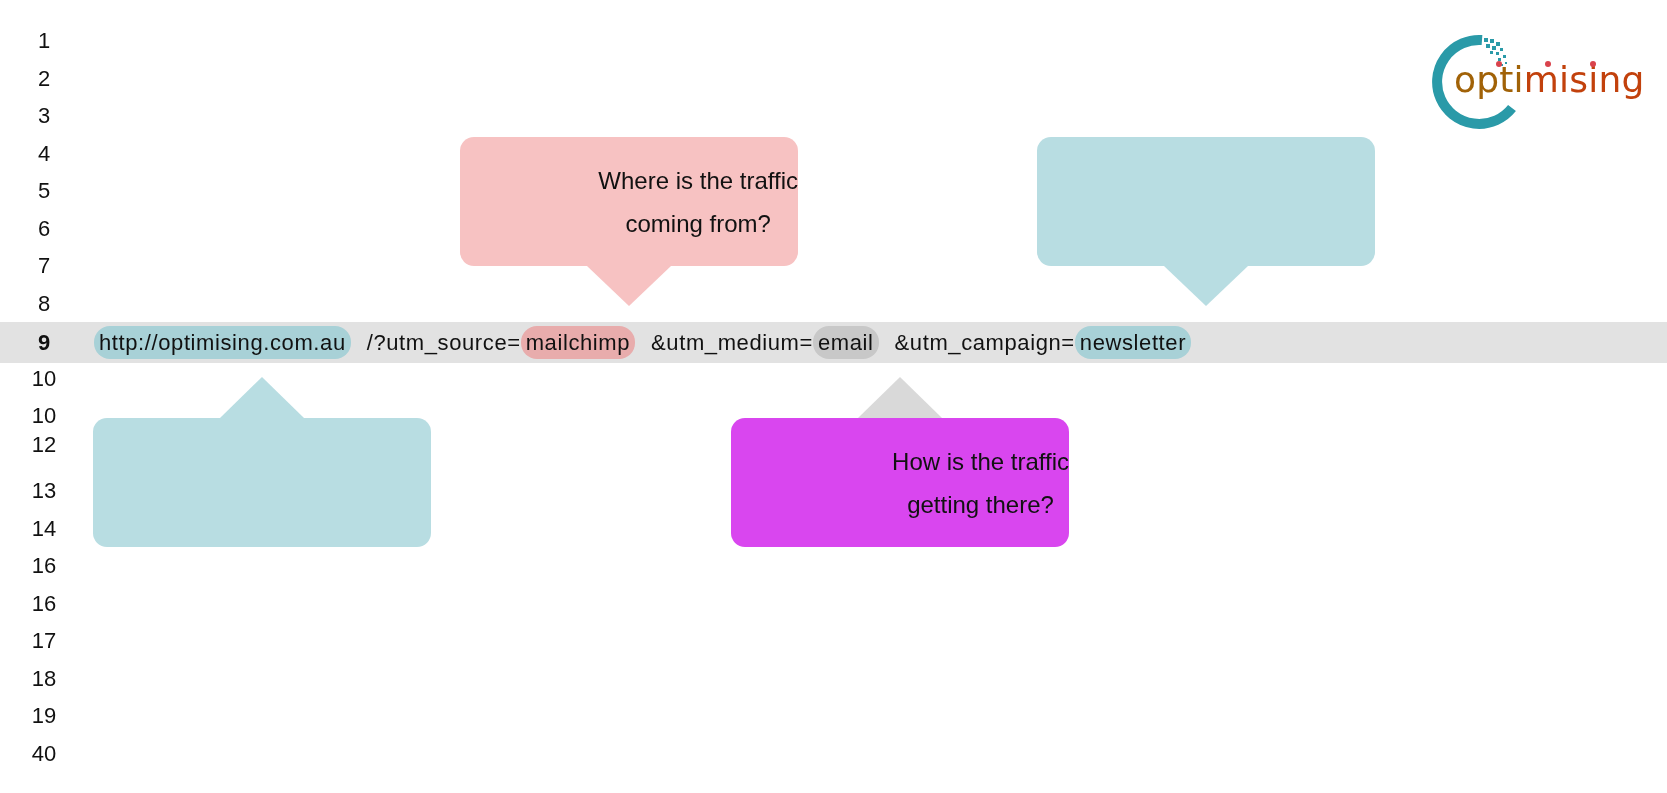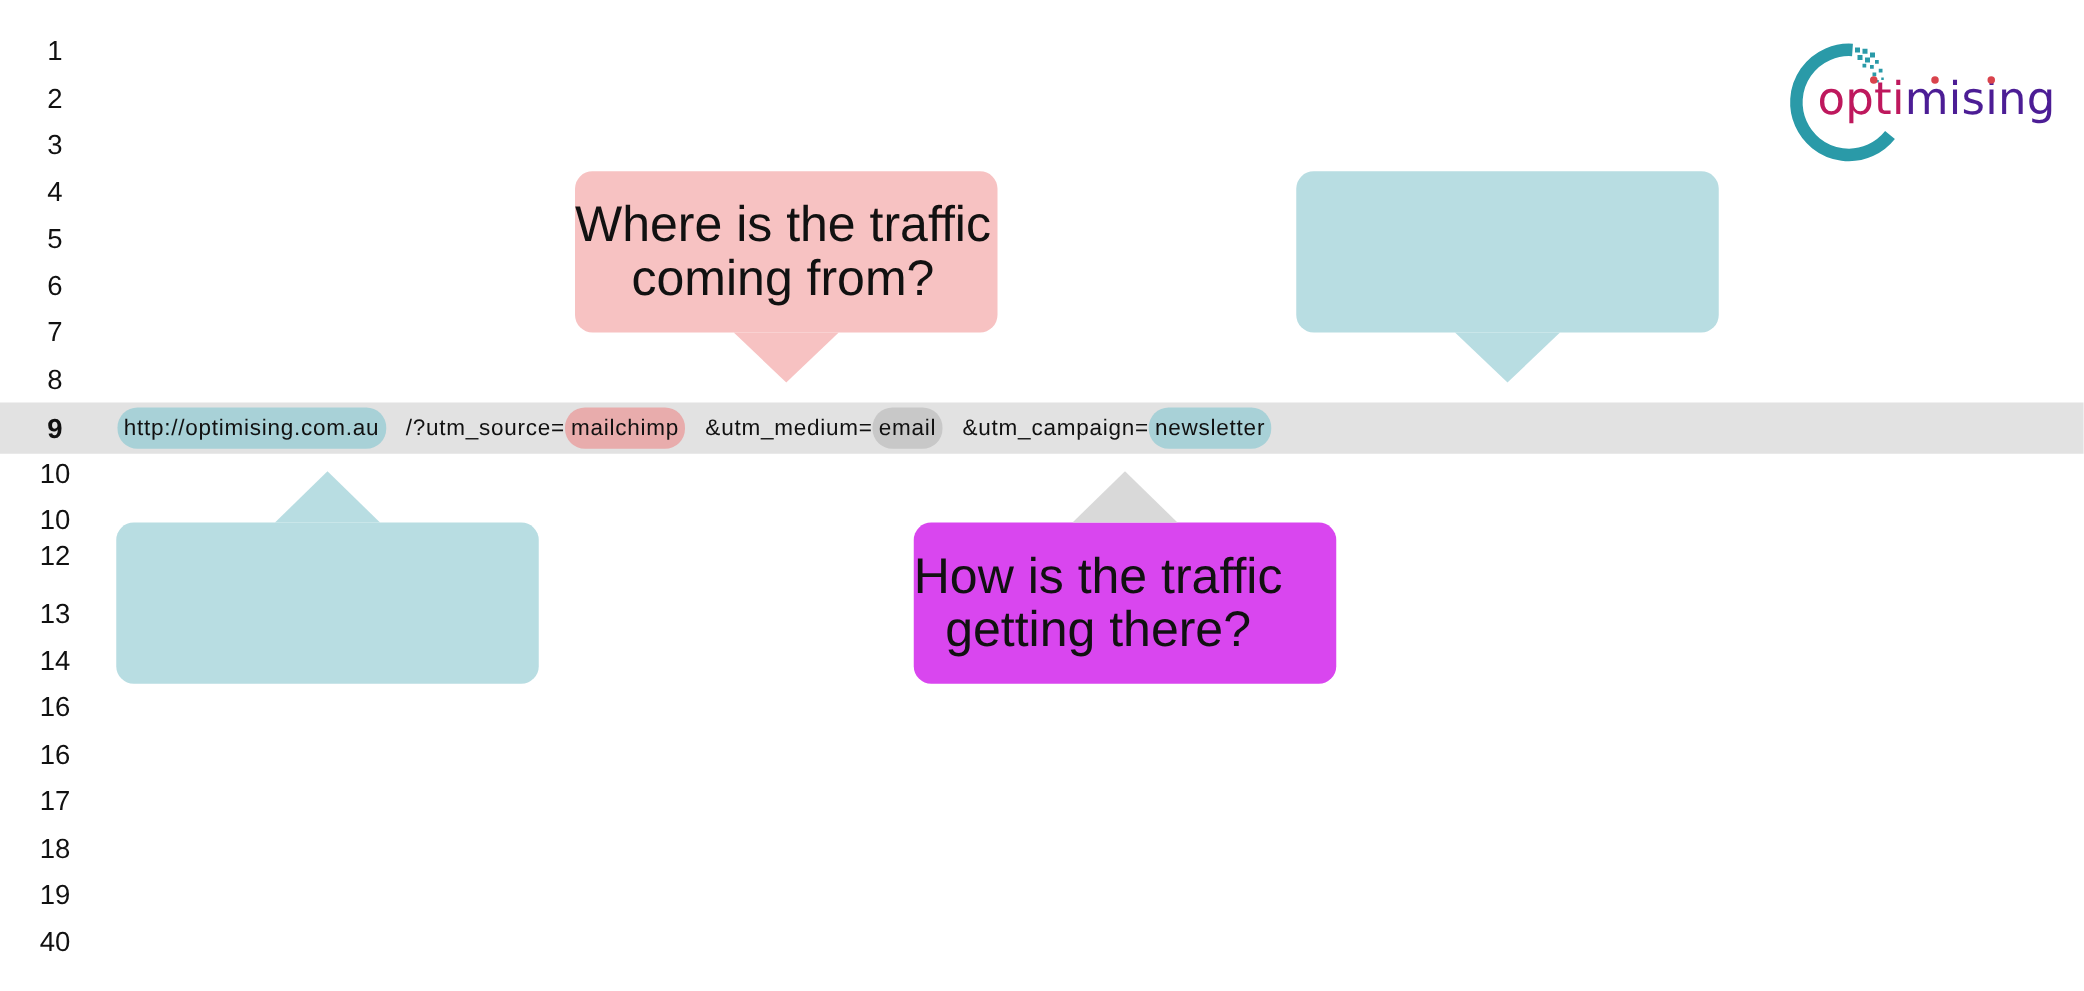--- a/index.html
+++ b/index.html
@@ -14,30 +14,30 @@
   .line-num.active { font-weight: bold; }
 
   .row-band {
     position: absolute; left: 0; top: 322px; width: 1667px; height: 41px;
     background: #e2e2e2;
   }
 
   .url-line {
     position: absolute; left: 94px; top: 326px; height: 33px;
     display: flex; align-items: center; white-space: pre;
-    font-size: 18px; letter-spacing: 0.6px; color: #111;
+    font-size: 22px; letter-spacing: 0.6px; color: #111;
   }
   .seg { display: inline-block; padding: 3px 5px; line-height: 27px; }
   .seg.pill { border-radius: 16px; }
   .seg.plain { padding-left: 16px; padding-right: 0; }
 
   .bubble {
     position: absolute; border-radius: 14px;
-    display: flex; align-items: center; justify-content: flex-start; text-align: center;
-    font-size: 40px; line-height: 43px; color: #111;
+    display: flex; align-items: center; justify-content: flex-end; text-align: center;
+    font-size: 24px; line-height: 43px; color: #111;
   }
   .bubble .txt { white-space: pre-line; }
   .tail-down, .tail-up { position: absolute; width: 0; height: 0; left: 50%; transform: translateX(-50%); }
   .tail-down { top: 100%; border-left: 42px solid transparent; border-right: 42px solid transparent; }
   .tail-up { bottom: 100%; border-left: 42px solid transparent; border-right: 42px solid transparent; }
 
   .logo { position: absolute; left: 1430px; top: 34px; width: 200px; height: 96px; }
   .logo-text {
     position: absolute; left: 24px; top: 25px; font-size: 36px; letter-spacing: 0.2px;
     font-family: "DejaVu Sans", sans-serif;
@@ -108,18 +108,18 @@
         <rect x="70" y="14" width="3" height="3"></rect>
       <rect x="60" y="17" width="3" height="3"></rect>
         <rect x="66" y="18" width="3" height="3"></rect>
         <rect x="73" y="21" width="3" height="3"></rect>
       <rect x="68" y="24" width="3" height="3"></rect>
         <rect x="75" y="28" width="2" height="2"></rect>
         <rect x="71" y="30" width="2" height="2"></rect>
     </g>
   </svg>
   <div class="logo-text">
-    <span style="color:#be185d">opti</span><span style="color:#4c1d95">mising</span>
+    <span style="color:#a16207">opti</span><span style="color:#c2410c">mising</span>
   </div>
   <span style="position:absolute; left:66px; top:27px; width:6px; height:6px; border-radius:50%; background:#d9434c;"></span>
   <span style="position:absolute; left:115px; top:27px; width:6px; height:6px; border-radius:50%; background:#d9434c;"></span>
   <span style="position:absolute; left:160px; top:27px; width:6px; height:6px; border-radius:50%; background:#d9434c;"></span>
 </div>
 
 </body></html>

